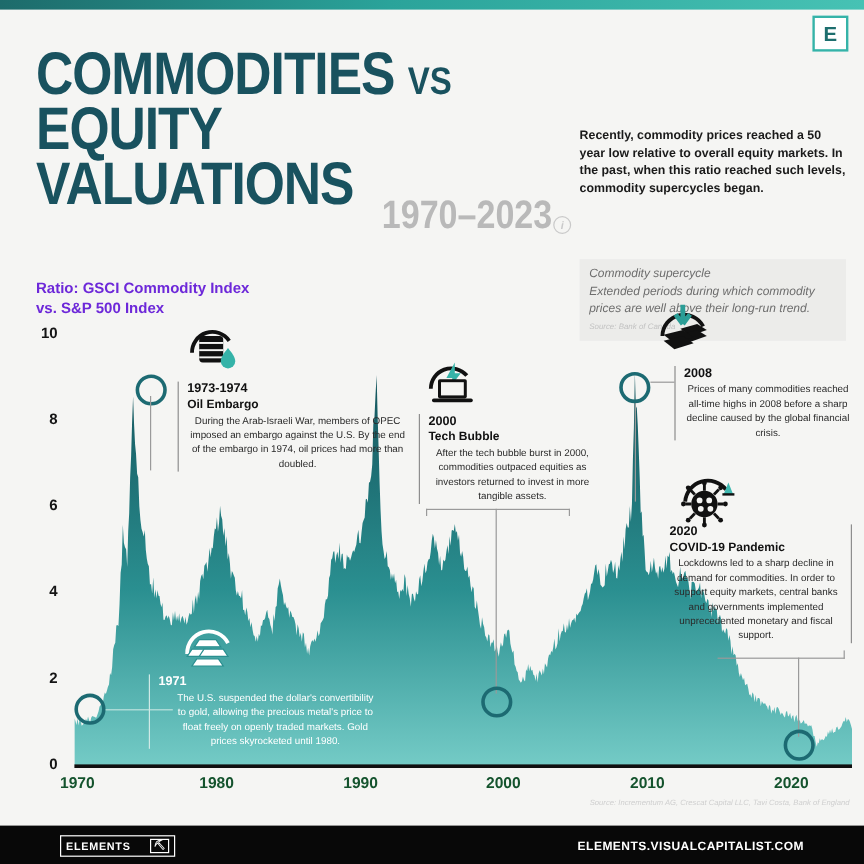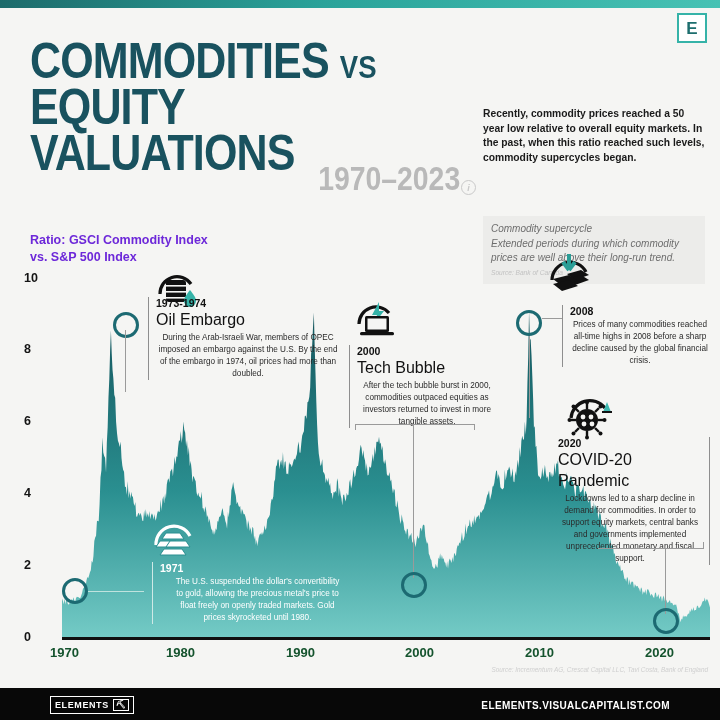--- a/index.html
+++ b/index.html
@@ -41,49 +41,49 @@
   .supercycle .sc-src{color:#c2c2c2;font-size:6.6px;font-style:italic;margin-top:3px;}
   .info-i{position:absolute;left:461px;top:180px;width:13px;height:13px;border-radius:50%;
     border:1.3px solid #c9c9c9;color:#c9c9c9;font-size:9px;font-weight:bold;
     display:flex;align-items:center;justify-content:center;font-style:italic;}
 
   
   .ylabel{position:absolute;left:30px;top:232px;color:#6d28d9;font-size:12.5px;
     font-weight:bold;line-height:1.32;}
   .plot{position:absolute;left:62px;top:278px;width:648px;height:360px;}
   .plot svg{display:block;}
-  .ytick{position:absolute;color:#141414;font-size:12.5px;font-weight:bold;width:24px;}
+  .ytick{position:absolute;color:#141414;font-size:12.5px;font-weight:bold;text-align:right;width:24px;}
   .xaxis{position:absolute;left:62px;top:637px;width:648px;height:3px;background:#101010;}
   .xtick{position:absolute;color:#14532d;font-size:13px;font-weight:bold;top:645px;}
 
   .chartsrc{position:absolute;right:12px;top:666px;color:#cfcfcf;font-size:6.4px;font-style:italic;}
 
   
   .ann{position:absolute;}
   .ann .yr{font-size:10.5px;font-weight:bold;color:#111;line-height:1.25;}
-  .ann .sub{font-size:16px;font-weight:normal;color:#111;line-height:1.3;}
+  .ann .sub{font-size:10px;font-weight:bold;color:#111;line-height:1.3;}
   .ann .bd{font-size:8.2px;color:#2a2a2a;line-height:1.47;margin-top:1px;text-align:center;}
   .ann.light .yr,.ann.light .sub{color:#ffffff;}
   .ann.light .bd{color:#ffffff;margin-left:13px;}
   .ann .txt{padding-left:7px;border-left:1.2px solid #8e8e8e;}
   .ann.light .txt{border-left:1.2px solid #cfe9e6;}
   .ann.rightal .txt{padding-left:0;padding-right:7px;border-left:none;
     border-right:1.2px solid #8e8e8e;text-align:right;}
 
   .marker{position:absolute;width:26px;height:26px;border-radius:50%;
     border:3.2px solid #1c6a72;box-sizing:border-box;background:transparent;}
   .leader{position:absolute;background:#9a9a9a;}
   .leader.light{background:#bfe3de;}
 
   .icon{position:absolute;}
 
   
   .footer{position:absolute;left:0;top:688px;width:720px;height:32px;background:#080808;}
   .fbox{position:absolute;left:50px;top:696px;border:1.4px solid #ffffff;
-    padding:2px 4px;display:flex;align-items:center;gap:4px;}
+    padding:2px 4px;display:flex;align-items:center;gap:16px;}
   .fbox .fb-t{color:#fff;font-size:9px;font-weight:bold;letter-spacing:0.6px;}
   .fbox .fb-m{color:#fff;font-size:8px;font-weight:bold;border:1.2px solid #fff;
     padding:0px 2px;line-height:1.25;}
   .fright{position:absolute;right:50px;top:700px;color:#fff;font-size:10px;
     font-weight:bold;letter-spacing:0.4px;}
 </style>
 </head>
 <body>
 
 <div id="page">
@@ -143,40 +143,40 @@
       <path d="M5 22 A17 17 0 0 1 36 12" fill="none" stroke="#111" stroke-width="3.2"></path>
       <rect x="11" y="8" width="20" height="22" rx="3" fill="#111"></rect>
       <rect x="11" y="13" width="20" height="1.6" fill="#f5f5f3"></rect>
       <rect x="11" y="19" width="20" height="1.6" fill="#f5f5f3"></rect>
       <rect x="11" y="25" width="20" height="1.6" fill="#f5f5f3"></rect>
       <path d="M35 18 C39 23 41 26 41 29 a6 6 0 0 1 -12 0 c0-3 2-6 6-11z" fill="#35b3a8"></path>
     </svg>
   </div>
   <div class="marker" style="left:113px;top:312px;"></div>
   <div class="leader" style="left:125px;top:330px;width:1.4px;height:62px;"></div>
-  <div class="ann" style="left:148px;top:297px;width:192px;">
+  <div class="ann" style="left:148px;top:318px;width:192px;">
     <div class="txt">
       <div class="yr">1973-1974</div>
       <div class="sub">Oil Embargo</div>
       <div class="bd">During the Arab-Israeli War, members of OPEC imposed an embargo against the U.S. By the end of the embargo in 1974, oil prices had more than doubled.</div>
     </div>
   </div>
 
   <div class="icon" style="left:150px;top:517px;">
     <svg width="48" height="44" viewBox="0 0 48 44">
       <path d="M6 28 A18 18 0 0 1 40 19" fill="none" stroke="#ffffff" stroke-width="3.2"></path>
       <polygon points="16,16 30,16 34,22 12,22" fill="#ffffff" stroke="#2a8f90" stroke-width="1"></polygon>
       <polygon points="10,24 26,24 30,30 6,30" fill="#ffffff" stroke="#2a8f90" stroke-width="1"></polygon>
       <polygon points="20,24 36,24 40,30 16,30" fill="#ffffff" stroke="#2a8f90" stroke-width="1"></polygon>
       <polygon points="14,32 32,32 36,38 10,38" fill="#ffffff" stroke="#2a8f90" stroke-width="1"></polygon>
     </svg>
   </div>
   <div class="marker" style="left:62px;top:578px;border-color:#1c6a72;"></div>
   <div class="leader light" style="left:88px;top:591px;width:56px;height:1.2px;"></div>
-  <div class="ann light" style="left:152px;top:562px;width:190px;">
+  <div class="ann light" style="left:124px;top:562px;width:190px;">
     <div class="txt">
       <div class="yr">1971</div>
       <div class="bd">The U.S. suspended the dollar's convertibility to gold, allowing the precious metal's price to float freely on openly traded markets. Gold prices skyrocketed until 1980.</div>
     </div>
   </div>
 
   <div class="icon" style="left:355px;top:300px;">
     <svg width="46" height="42" viewBox="0 0 46 42">
       <path d="M4 24 A17 17 0 0 1 34 13" fill="none" stroke="#111" stroke-width="3.2"></path>
       <polygon points="24,2 17,15 22,15 19,24 29,11 24,11" fill="#35b3a8"></polygon>
@@ -246,21 +246,21 @@
         <circle cx="35.5" cy="14.5" r="2"></circle>
           <circle cx="8.5" cy="41.5" r="2"></circle>
       </g>
       <polygon points="38,20 46,20 42,10" fill="#3fb9b0"></polygon>
       <rect x="37" y="19" width="10" height="2" fill="#111"></rect>
     </svg>
   </div>
   <div class="ann rightal" style="left:558px;top:437px;width:152px;">
     <div class="txt">
       <div class="yr" style="text-align:left;">2020</div>
-      <div class="sub" style="text-align:left;">COVID-20 Pandemic</div>
+      <div class="sub" style="text-align:left;">COVID-19 Pandemic</div>
       <div class="bd">Lockdowns led to a sharp decline in demand for commodities. In order to support equity markets, central banks and governments implemented unprecedented monetary and fiscal support.</div>
     </div>
   </div>
   <div class="leader" style="left:598px;top:548px;width:106px;height:1.2px;"></div>
   <div class="leader" style="left:703px;top:542px;width:1.2px;height:7px;"></div>
   <div class="leader" style="left:665px;top:548px;width:1.2px;height:66px;"></div>
   <div class="marker" style="left:653px;top:608px;"></div>
 
   <div class="footer"></div>
   <div class="fbox">

